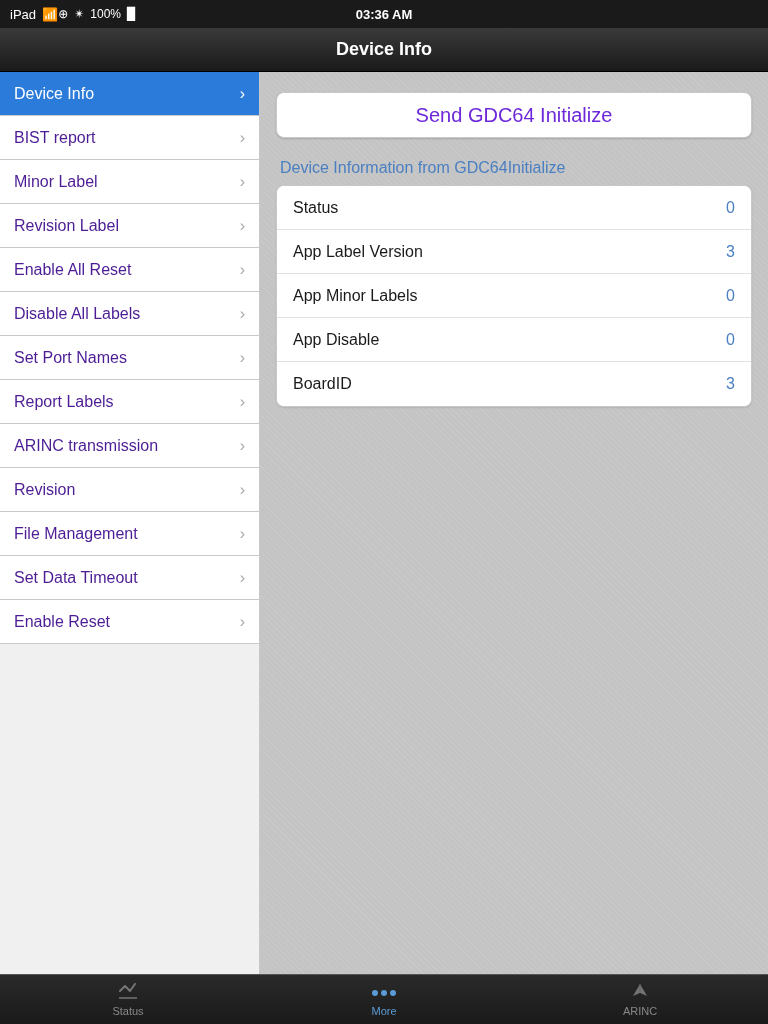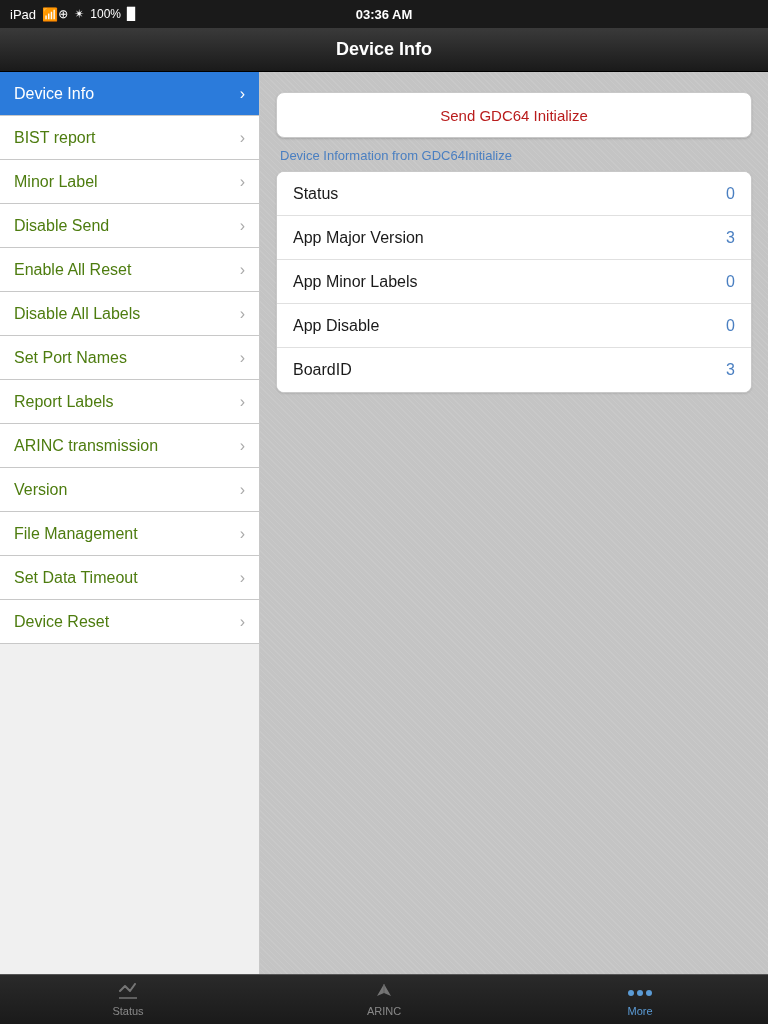--- a/index.html
+++ b/index.html
@@ -68,21 +68,21 @@
       background: #2b7bdb;
     }
     .sidebar-item.active .sidebar-label {
       color: white;
     }
     .sidebar-item.active .chevron {
       color: white;
     }
     .sidebar-label {
       font-size: 16px;
-      color: #4d7c0f;
+      color: #4c1d95;
       font-weight: 500;
     }
     .chevron {
       color: #aaa;
       font-size: 16px;
     }
 
     
     .content-area {
       flex: 1;
@@ -98,32 +98,32 @@
       padding: 20px 16px;
     }
 
     
     .send-button {
       width: 100%;
       height: 46px;
       background: white;
       border: 1px solid #c8c8c8;
       border-radius: 8px;
-      font-size: 15px;
-      color: #b91c1c;
+      font-size: 20px;
+      color: #6d28d9;
       cursor: pointer;
       font-weight: 500;
       box-shadow: 0 1px 2px rgba(0,0,0,0.15);
     }
 
     
     .info-label {
       color: #4a7fc1;
-      font-size: 13px;
-      padding: 10px 4px 8px 4px;
+      font-size: 16px;
+      padding: 21px 4px 8px 4px;
     }
 
     
     .info-table {
       background: white;
       border-radius: 8px;
       overflow: hidden;
       border: 1px solid #c8c8c8;
       box-shadow: 0 1px 2px rgba(0,0,0,0.1);
     }
@@ -230,21 +230,21 @@
       <span class="sidebar-label">BIST report</span>
       <span class="chevron">›</span>
     </div>
 
     <div class="sidebar-item">
       <span class="sidebar-label">Minor Label</span>
       <span class="chevron">›</span>
     </div>
 
     <div class="sidebar-item">
-      <span class="sidebar-label">Disable Send</span>
+      <span class="sidebar-label">Revision Label</span>
       <span class="chevron">›</span>
     </div>
 
     <div class="sidebar-item">
       <span class="sidebar-label">Enable All Reset</span>
       <span class="chevron">›</span>
     </div>
 
     <div class="sidebar-item">
       <span class="sidebar-label">Disable All Labels</span>
@@ -260,56 +260,56 @@
       <span class="sidebar-label">Report Labels</span>
       <span class="chevron">›</span>
     </div>
 
     <div class="sidebar-item">
       <span class="sidebar-label">ARINC transmission</span>
       <span class="chevron">›</span>
     </div>
 
     <div class="sidebar-item">
-      <span class="sidebar-label">Version</span>
+      <span class="sidebar-label">Revision</span>
       <span class="chevron">›</span>
     </div>
 
     <div class="sidebar-item">
       <span class="sidebar-label">File Management</span>
       <span class="chevron">›</span>
     </div>
 
     <div class="sidebar-item">
       <span class="sidebar-label">Set Data Timeout</span>
       <span class="chevron">›</span>
     </div>
 
     <div class="sidebar-item">
-      <span class="sidebar-label">Device Reset</span>
+      <span class="sidebar-label">Enable Reset</span>
       <span class="chevron">›</span>
     </div>
 
   </div>
 
   <div class="content-area">
 
     <button class="send-button">Send GDC64 Initialize</button>
 
     <div class="info-label">Device Information from GDC64Initialize</div>
 
     <div class="info-table">
 
       <div class="info-row">
         <span class="info-row-label">Status</span>
         <span class="info-row-value">0</span>
       </div>
 
       <div class="info-row">
-        <span class="info-row-label">App Major Version</span>
+        <span class="info-row-label">App Label Version</span>
         <span class="info-row-value">3</span>
       </div>
 
       <div class="info-row">
         <span class="info-row-label">App Minor Labels</span>
         <span class="info-row-value">0</span>
       </div>
 
       <div class="info-row">
         <span class="info-row-label">App Disable</span>
@@ -332,32 +332,32 @@
   <div class="tab-item">
     <div class="tab-icon">
       <svg width="22" height="18" viewBox="0 0 22 18" fill="none">
         <path d="M3 9 L8 4 L13 9 L18 2" stroke="#aaa" stroke-width="2" fill="none" stroke-linecap="round" stroke-linejoin="round"></path>
         <line x1="2" y1="16" x2="20" y2="16" stroke="#aaa" stroke-width="1.5"></line>
       </svg>
     </div>
     <span class="tab-label">Status</span>
   </div>
 
+  <div class="tab-item active">
+    <div class="tab-dots">
+      <div class="tab-dot"></div>
+      <div class="tab-dot"></div>
+      <div class="tab-dot"></div>
+    </div>
+    <span class="tab-label">More</span>
+  </div>
+
   <div class="tab-item">
     <div class="tab-icon">
       <svg width="26" height="18" viewBox="0 0 26 18" fill="none">
         <path d="M13 2 L20 14 L13 11 L6 14 Z" fill="#aaa"></path>
         <path d="M13 2 L13 11" stroke="#888" stroke-width="1"></path>
       </svg>
     </div>
     <span class="tab-label">ARINC</span>
   </div>
 
-  <div class="tab-item active">
-    <div class="tab-dots">
-      <div class="tab-dot"></div>
-      <div class="tab-dot"></div>
-      <div class="tab-dot"></div>
-    </div>
-    <span class="tab-label">More</span>
-  </div>
-
 </div>
 
 </body></html>

